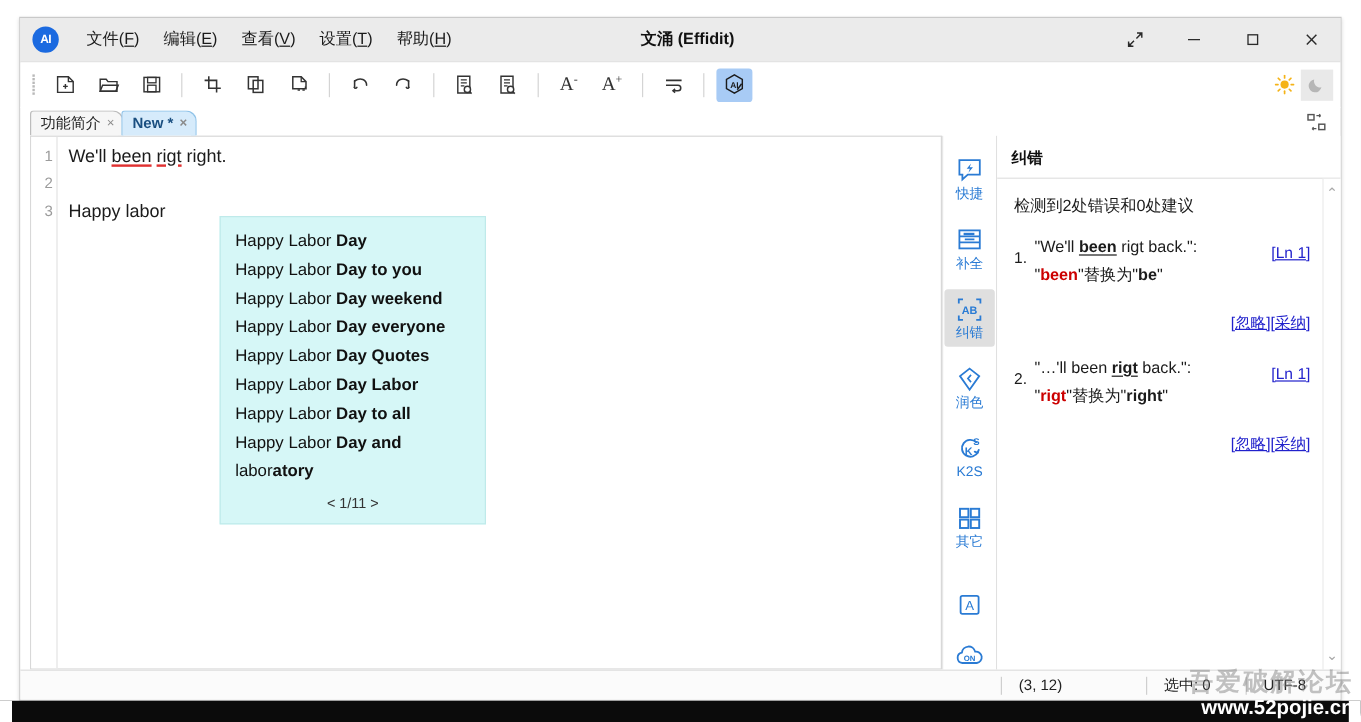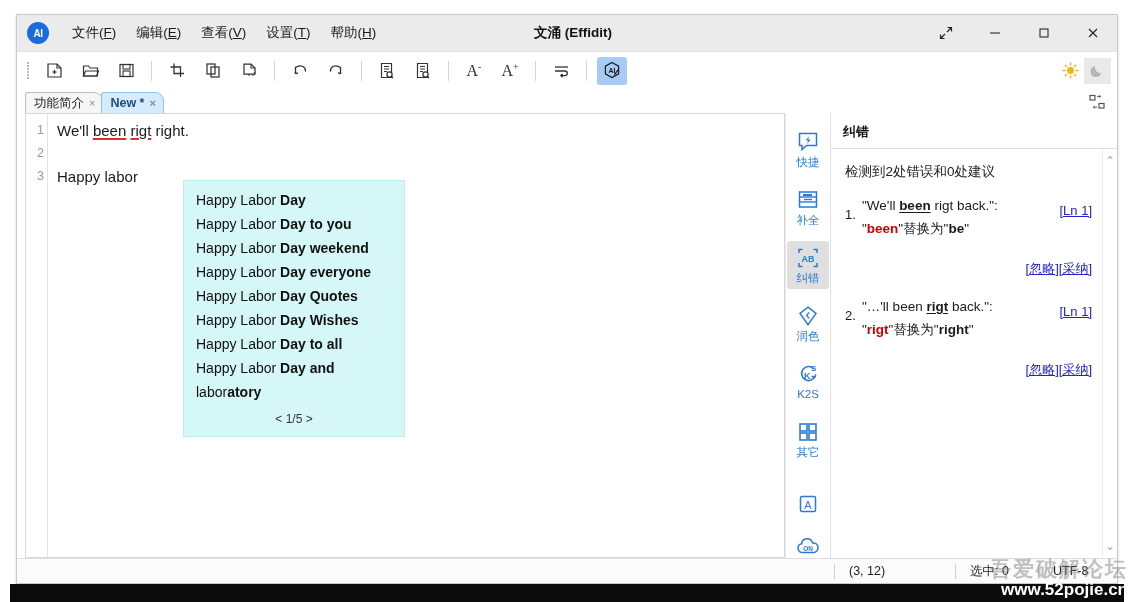--- a/index.html
+++ b/index.html
@@ -422,27 +422,27 @@
           <div class="ln"><span>We'll </span><span class="misspell">been</span><span> </span><span class="misspell">rigt</span><span> right.</span></div>
           <div class="ln">&nbsp;</div>
           <div class="ln"><span>Happy labor</span></div>
 
           <div class="ac">
             <div class="row"><span>Happy Labor </span><b>Day</b></div>
             <div class="row"><span>Happy Labor </span><b>Day to you</b></div>
             <div class="row"><span>Happy Labor </span><b>Day weekend</b></div>
             <div class="row"><span>Happy Labor </span><b>Day everyone</b></div>
             <div class="row"><span>Happy Labor </span><b>Day Quotes</b></div>
-            <div class="row"><span>Happy Labor </span><b>Day Wishes</b></div>
+            <div class="row"><span>Happy Labor </span><b>Day Labor</b></div>
             <div class="row"><span>Happy Labor </span><b>Day to all</b></div>
             <div class="row"><span>Happy Labor </span><b>Day and</b></div>
             <div class="row"><span>labor</span><b>atory</b></div>
             <div class="pager">
               <span>&lt;</span>
-              <span>1/5</span>
+              <span>1/11</span>
               <span>&gt;</span>
             </div>
           </div>
         </div>
       </div>
 
       <div class="rail">
         <div class="rail-item">
           <svg width="24" height="24" viewBox="0 0 24 24">
               <path d="M3.5 3.5h17v12h-10l-4.5 4v-4h-2.5z" fill="none" stroke="#2a7bd4" stroke-width="1.5"></path>

